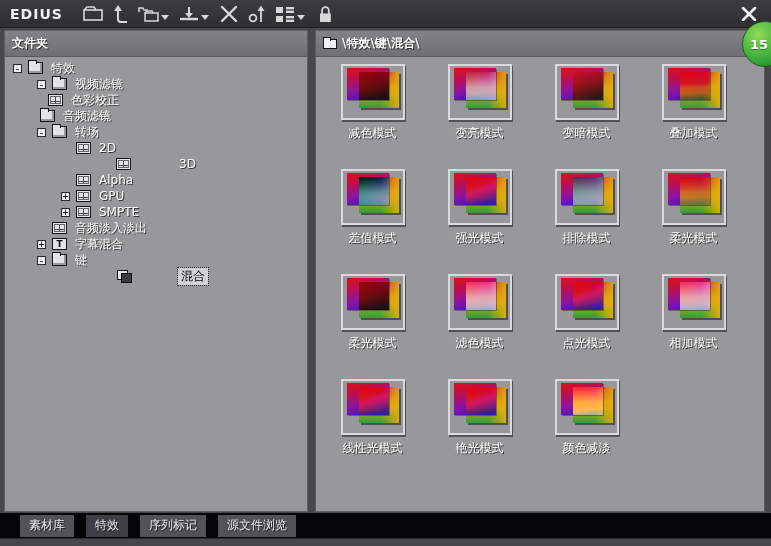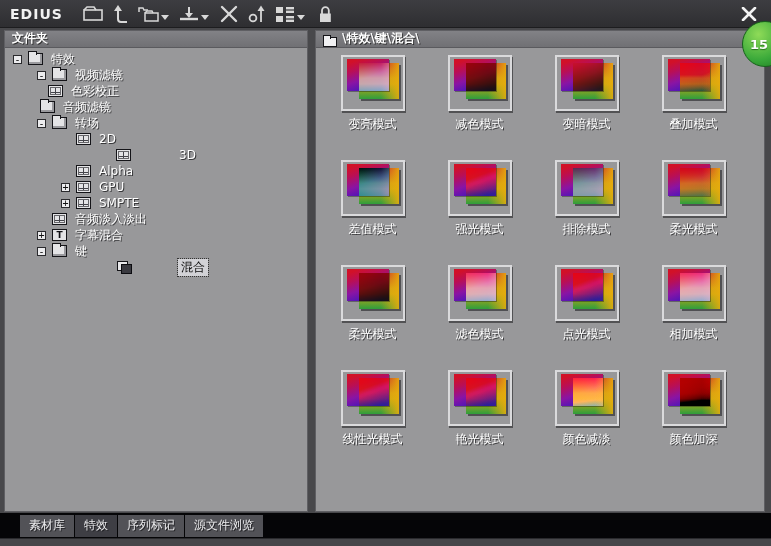--- a/index.html
+++ b/index.html
@@ -20,24 +20,24 @@
   }
   .logo { color: #f2f2f2; font-weight: bold; font-size: 14px; letter-spacing: 1px; margin-right: 16px; }
   .tb-btn { display: inline-flex; align-items: center; justify-content: center; width: 28px; height: 24px; }
   .tb-btn svg { display: block; }
   .caret { width: 0; height: 0; border-left: 4px solid transparent; border-right: 4px solid transparent; border-top: 5px solid #d8d8d8; margin: 8px 6px 0 -2px; }
   .close-btn { margin-left: auto; width: 24px; height: 22px; display: flex; align-items: center; justify-content: center; }
 
   
   .main { position: absolute; top: 29px; left: 0; right: 0; bottom: 33px; background: #48484b; }
   .panel-header {
-    height: 17px; background: linear-gradient(to bottom, #828286, #707074);
+    height: 26px; background: linear-gradient(to bottom, #828286, #707074);
     color: #fff; font-size: 12px; font-weight: bold; line-height: 17px;
     padding: 0 7px; text-shadow: 1px 1px 0 rgba(30,30,30,.8);
-    display: flex; align-items: flex-end; gap: 5px;
+    display: flex; align-items: center; gap: 5px;
     border-bottom: 1px solid #5a5a5e;
   }
   .left-panel { position: absolute; left: 4px; top: 1px; width: 304px; bottom: 1px; background: #98989a; border: 1px solid #5f5f63; }
   .splitter { position: absolute; left: 308px; top: 1px; width: 7px; bottom: 1px; background: #48484b; }
   .right-panel { position: absolute; left: 315px; top: 1px; right: 6px; bottom: 1px; background: #98989a; border: 1px solid #5f5f63; }
 
   
   .tree { padding-top: 3px; }
   .tree-row { display: flex; align-items: center; height: 16px; font-size: 12px; color: #fff; white-space: nowrap; }
   .expander {
@@ -87,21 +87,21 @@
   .overlap { position: absolute; left: 16px; top: 6px; width: 30px; height: 28px; overflow: hidden; isolation: isolate; z-index: 3; }
   .ov-back { position: absolute; left: 0; top: 0; width: 40px; height: 36px; }
   .ov-front { position: absolute; left: -12px; top: -4px; width: 42px; height: 32px; }
   .thumb-label { margin-top: 5px; font-size: 12px; color: #fff; text-shadow: 1px 1px 0 rgba(45,45,48,.9); }
 
   
   .hdr-folder { width: 14px; height: 10px; background: #f0f0f2; border: 1px solid #141418; position: relative; }
   .hdr-folder::before { content: ""; position: absolute; left: -1px; top: -3px; width: 6px; height: 3px; background: #f0f0f2; border: 1px solid #141418; border-bottom: none; }
 
   
-  .bottom-bar { position: absolute; left: 0; right: 0; bottom: 8px; height: 25px; background: #050507; display: flex; align-items: center; padding-left: 20px; gap: 1px; }
+  .bottom-bar { position: absolute; left: 0; right: 0; bottom: 8px; height: 25px; background: #050507; display: flex; align-items: center; padding-left: 20px; gap: 12px; }
   .tab { background: #525257; color: #ececee; font-size: 12px; padding: 2px 9px 3px; text-shadow: 1px 1px 0 rgba(20,20,22,.8); }
   .tab.active { background: #3e3e44; }
   .bottom-strip { position: absolute; left: 0; right: 0; bottom: 0; height: 8px; background: #47474a; border-top: 1px solid #2a2a2d; }
 
   
   .badge {
     position: absolute; top: 21px; right: -17px; width: 46px; height: 46px; border-radius: 50%;
     background: radial-gradient(circle at 35% 28%, #8fdb58, #3aa93a 60%, #1e7c22 95%);
     border: 1px solid #17611b; color: #fff; font-size: 13px; font-weight: bold;
     display: flex; align-items: center; padding-left: 7px; z-index: 10;
@@ -280,189 +280,178 @@
         <span class="hdr-folder"></span>
         <span>\特效\键\混合\</span>
       </div>
       <div class="grid">
           <div class="grid-cell">
     <div class="thumb">
       <div class="back-rect"></div>
       <div class="front-rect"></div>
       <div class="overlap">
         <div class="ov-back"></div>
+        <div class="ov-front" style="mix-blend-mode: multiply;"></div>
+      </div>
+    </div>
+    <div class="thumb-label">减色模式</div>
+  </div>
+          <div class="grid-cell">
+    <div class="thumb">
+      <div class="back-rect"></div>
+      <div class="front-rect"></div>
+      <div class="overlap">
+        <div class="ov-back"></div>
         <div class="ov-front" style="mix-blend-mode: lighten;"></div>
       </div>
     </div>
     <div class="thumb-label">变亮模式</div>
   </div>
           <div class="grid-cell">
     <div class="thumb">
       <div class="back-rect"></div>
       <div class="front-rect"></div>
       <div class="overlap">
         <div class="ov-back"></div>
+        <div class="ov-front" style="mix-blend-mode: darken;"></div>
+      </div>
+    </div>
+    <div class="thumb-label">变暗模式</div>
+  </div>
+          <div class="grid-cell">
+    <div class="thumb">
+      <div class="back-rect"></div>
+      <div class="front-rect"></div>
+      <div class="overlap">
+        <div class="ov-back"></div>
+        <div class="ov-front" style="mix-blend-mode: overlay;"></div>
+      </div>
+    </div>
+    <div class="thumb-label">叠加模式</div>
+  </div>
+          <div class="grid-cell">
+    <div class="thumb">
+      <div class="back-rect"></div>
+      <div class="front-rect"></div>
+      <div class="overlap">
+        <div class="ov-back"></div>
+        <div class="ov-front" style="mix-blend-mode: difference;"></div>
+      </div>
+    </div>
+    <div class="thumb-label">差值模式</div>
+  </div>
+          <div class="grid-cell">
+    <div class="thumb">
+      <div class="back-rect"></div>
+      <div class="front-rect"></div>
+      <div class="overlap">
+        <div class="ov-back"></div>
+        <div class="ov-front" style="mix-blend-mode: hard-light;"></div>
+      </div>
+    </div>
+    <div class="thumb-label">强光模式</div>
+  </div>
+          <div class="grid-cell">
+    <div class="thumb">
+      <div class="back-rect"></div>
+      <div class="front-rect"></div>
+      <div class="overlap">
+        <div class="ov-back"></div>
+        <div class="ov-front" style="mix-blend-mode: exclusion;"></div>
+      </div>
+    </div>
+    <div class="thumb-label">排除模式</div>
+  </div>
+          <div class="grid-cell">
+    <div class="thumb">
+      <div class="back-rect"></div>
+      <div class="front-rect"></div>
+      <div class="overlap">
+        <div class="ov-back"></div>
+        <div class="ov-front" style="mix-blend-mode: soft-light;"></div>
+      </div>
+    </div>
+    <div class="thumb-label">柔光模式</div>
+  </div>
+          <div class="grid-cell">
+    <div class="thumb">
+      <div class="back-rect"></div>
+      <div class="front-rect"></div>
+      <div class="overlap">
+        <div class="ov-back"></div>
         <div class="ov-front" style="mix-blend-mode: multiply;"></div>
       </div>
     </div>
-    <div class="thumb-label">减色模式</div>
-  </div>
-          <div class="grid-cell">
-    <div class="thumb">
-      <div class="back-rect"></div>
-      <div class="front-rect"></div>
-      <div class="overlap">
-        <div class="ov-back"></div>
-        <div class="ov-front" style="mix-blend-mode: darken;"></div>
-      </div>
-    </div>
-    <div class="thumb-label">变暗模式</div>
-  </div>
-          <div class="grid-cell">
-    <div class="thumb">
-      <div class="back-rect"></div>
-      <div class="front-rect"></div>
-      <div class="overlap">
-        <div class="ov-back"></div>
-        <div class="ov-front" style="mix-blend-mode: overlay;"></div>
-      </div>
-    </div>
-    <div class="thumb-label">叠加模式</div>
-  </div>
-          <div class="grid-cell">
-    <div class="thumb">
-      <div class="back-rect"></div>
-      <div class="front-rect"></div>
-      <div class="overlap">
-        <div class="ov-back"></div>
-        <div class="ov-front" style="mix-blend-mode: difference;"></div>
-      </div>
-    </div>
-    <div class="thumb-label">差值模式</div>
+    <div class="thumb-label">柔光模式</div>
+  </div>
+          <div class="grid-cell">
+    <div class="thumb">
+      <div class="back-rect"></div>
+      <div class="front-rect"></div>
+      <div class="overlap">
+        <div class="ov-back"></div>
+        <div class="ov-front" style="mix-blend-mode: screen;"></div>
+      </div>
+    </div>
+    <div class="thumb-label">滤色模式</div>
   </div>
           <div class="grid-cell">
     <div class="thumb">
       <div class="back-rect"></div>
       <div class="front-rect"></div>
       <div class="overlap">
         <div class="ov-back"></div>
         <div class="ov-front" style="mix-blend-mode: hard-light;"></div>
       </div>
     </div>
-    <div class="thumb-label">强光模式</div>
-  </div>
-          <div class="grid-cell">
-    <div class="thumb">
-      <div class="back-rect"></div>
-      <div class="front-rect"></div>
-      <div class="overlap">
-        <div class="ov-back"></div>
-        <div class="ov-front" style="mix-blend-mode: exclusion;"></div>
-      </div>
-    </div>
-    <div class="thumb-label">排除模式</div>
-  </div>
-          <div class="grid-cell">
-    <div class="thumb">
-      <div class="back-rect"></div>
-      <div class="front-rect"></div>
-      <div class="overlap">
-        <div class="ov-back"></div>
-        <div class="ov-front" style="mix-blend-mode: soft-light;"></div>
-      </div>
-    </div>
-    <div class="thumb-label">柔光模式</div>
-  </div>
-          <div class="grid-cell">
-    <div class="thumb">
-      <div class="back-rect"></div>
-      <div class="front-rect"></div>
-      <div class="overlap">
-        <div class="ov-back"></div>
-        <div class="ov-front" style="mix-blend-mode: multiply;"></div>
-      </div>
-    </div>
-    <div class="thumb-label">柔光模式</div>
+    <div class="thumb-label">点光模式</div>
   </div>
           <div class="grid-cell">
     <div class="thumb">
       <div class="back-rect"></div>
       <div class="front-rect"></div>
       <div class="overlap">
         <div class="ov-back"></div>
         <div class="ov-front" style="mix-blend-mode: screen;"></div>
       </div>
     </div>
-    <div class="thumb-label">滤色模式</div>
+    <div class="thumb-label">相加模式</div>
   </div>
           <div class="grid-cell">
     <div class="thumb">
       <div class="back-rect"></div>
       <div class="front-rect"></div>
       <div class="overlap">
         <div class="ov-back"></div>
         <div class="ov-front" style="mix-blend-mode: hard-light;"></div>
       </div>
     </div>
-    <div class="thumb-label">点光模式</div>
-  </div>
-          <div class="grid-cell">
-    <div class="thumb">
-      <div class="back-rect"></div>
-      <div class="front-rect"></div>
-      <div class="overlap">
-        <div class="ov-back"></div>
-        <div class="ov-front" style="mix-blend-mode: screen;"></div>
-      </div>
-    </div>
-    <div class="thumb-label">相加模式</div>
+    <div class="thumb-label">线性光模式</div>
   </div>
           <div class="grid-cell">
     <div class="thumb">
       <div class="back-rect"></div>
       <div class="front-rect"></div>
       <div class="overlap">
         <div class="ov-back"></div>
         <div class="ov-front" style="mix-blend-mode: hard-light;"></div>
       </div>
     </div>
-    <div class="thumb-label">线性光模式</div>
-  </div>
-          <div class="grid-cell">
-    <div class="thumb">
-      <div class="back-rect"></div>
-      <div class="front-rect"></div>
-      <div class="overlap">
-        <div class="ov-back"></div>
-        <div class="ov-front" style="mix-blend-mode: hard-light;"></div>
-      </div>
-    </div>
     <div class="thumb-label">艳光模式</div>
   </div>
           <div class="grid-cell">
     <div class="thumb">
       <div class="back-rect"></div>
       <div class="front-rect"></div>
       <div class="overlap">
         <div class="ov-back"></div>
         <div class="ov-front" style="mix-blend-mode: color-dodge;"></div>
       </div>
     </div>
     <div class="thumb-label">颜色减淡</div>
-  </div>
-          <div class="grid-cell">
-    <div class="thumb">
-      <div class="back-rect"></div>
-      <div class="front-rect"></div>
-      <div class="overlap">
-        <div class="ov-back"></div>
-        <div class="ov-front" style="mix-blend-mode: color-burn;"></div>
-      </div>
-    </div>
-    <div class="thumb-label">颜色加深</div>
   </div>
         </div>
     </div>
 
   </div>
 
   <div class="bottom-bar">
       <span class="tab">素材库</span>
       <span class="tab active">特效</span>
       <span class="tab">序列标记</span>

